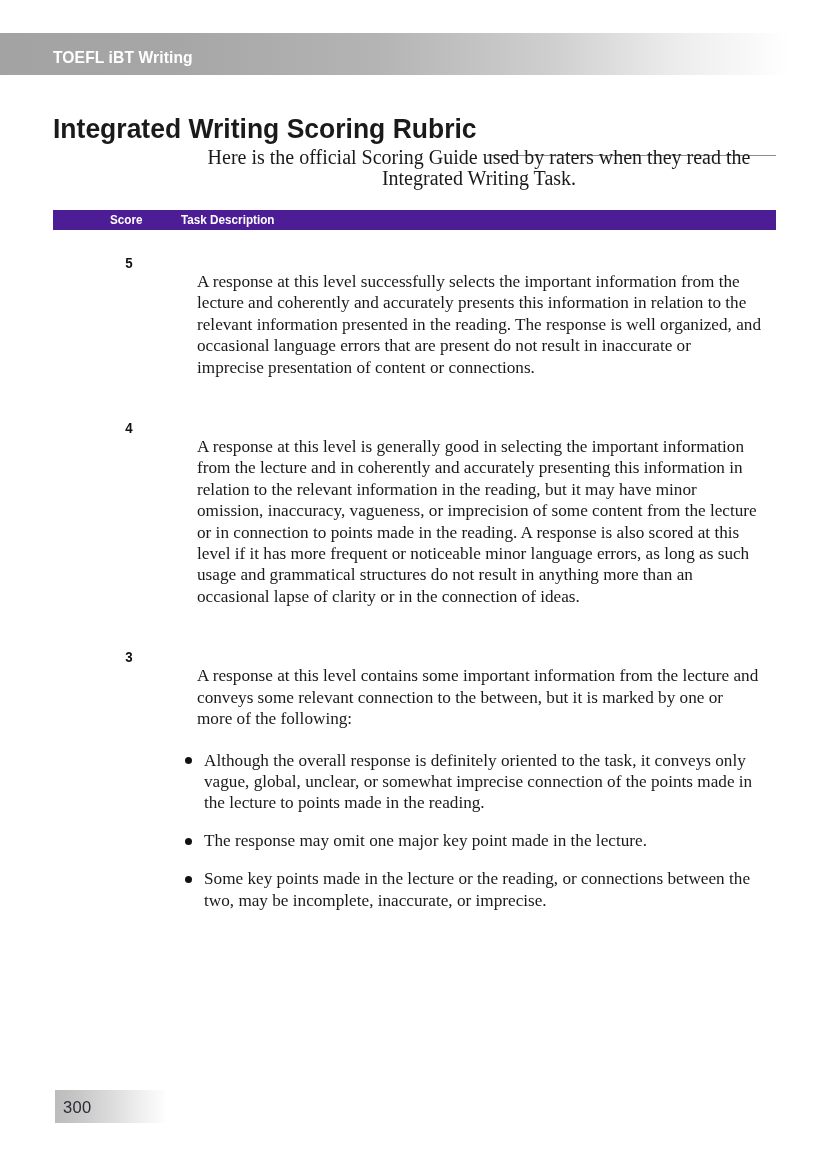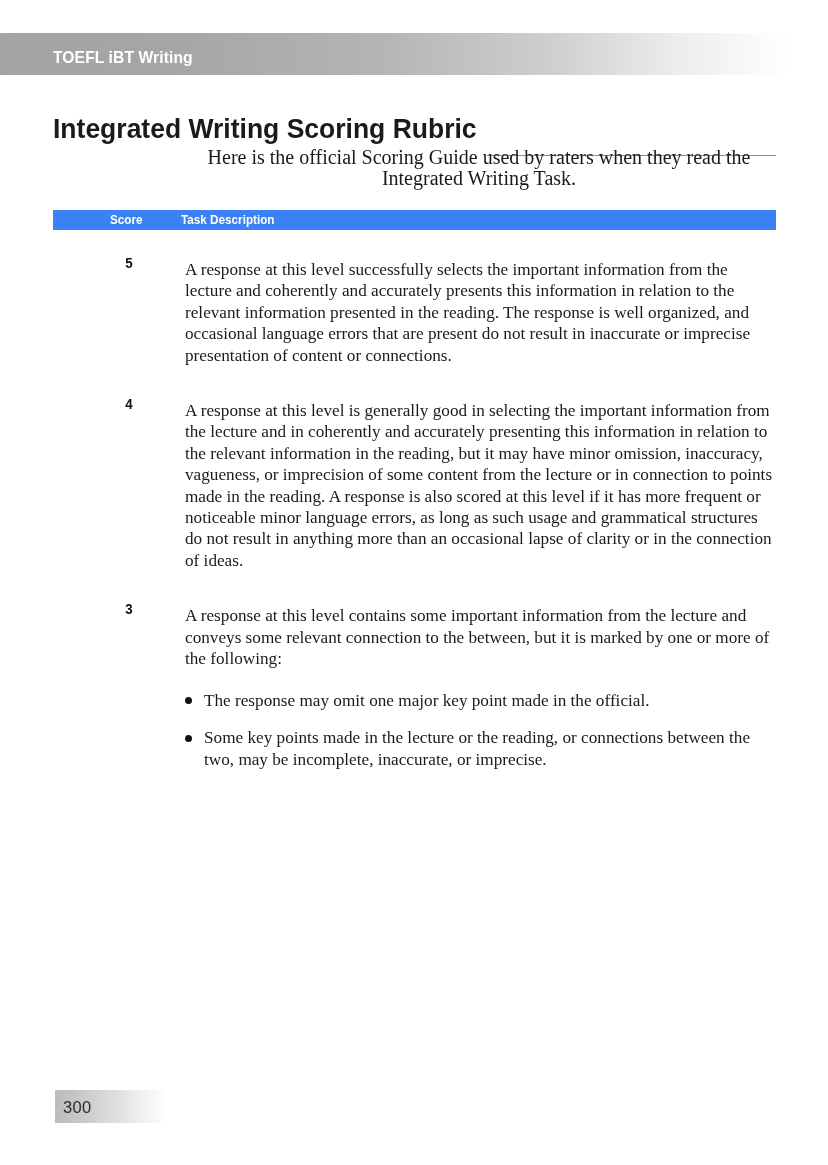--- a/index.html
+++ b/index.html
@@ -85,21 +85,21 @@
   }
 
   
   .rubric-table {
     position: absolute;
     left: 53px;
     top: 210px;
     width: 723px;
   }
   .table-head {
-    background: #3b82f6;
+    background: #4c1d95;
     height: 20px;
     position: relative;
   }
   .th {
     position: absolute;
     top: 3px;
     font-family: "Liberation Sans Narrow", "Liberation Sans", sans-serif;
     font-weight: bold;
     font-size: 12.6px;
     color: #ffffff;
@@ -126,21 +126,21 @@
     transform: scaleX(0.95);
     transform-origin: center top;
   }
   .row-desc {
     margin-left: 128px;
     width: 596px;
     font-size: 17.2px;
     line-height: 21.4px;
   }
   .row-desc p {
-    margin: 4px;
+    margin: 16px;
   }
 
   .row5 { padding-top: 25px; }
   .row4 { padding-top: 26px; }
   .row3 { padding-top: 26px; }
 
   
   .bullets {
     list-style: none;
     margin: 20px 0 0 0;
@@ -224,21 +224,25 @@
     </div>
   </div>
 
   <div class="rubric-row row3">
     <div class="row-score">3</div>
     <div class="row-desc">
       <p>A response at this level contains some important information from the lecture and conveys some relevant connection to the between, but it is marked by one or more of the following:</p>
       <ul class="bullets">
         <li>
           <span class="bullet-dot"></span>
-          <span class="bullet-text">The response may omit one major key point made in the official.</span>
+          <span class="bullet-text">Although the overall response is definitely oriented to the task, it conveys only vague, global, unclear, or somewhat imprecise connection of the points made in the lecture to points made in the reading.</span>
+        </li>
+        <li>
+          <span class="bullet-dot"></span>
+          <span class="bullet-text">The response may omit one major key point made in the lecture.</span>
         </li>
         <li>
           <span class="bullet-dot"></span>
           <span class="bullet-text">Some key points made in the lecture or the reading, or connections between the two, may be incomplete, inaccurate, or imprecise.</span>
         </li>
       </ul>
     </div>
   </div>
 
 </div>

